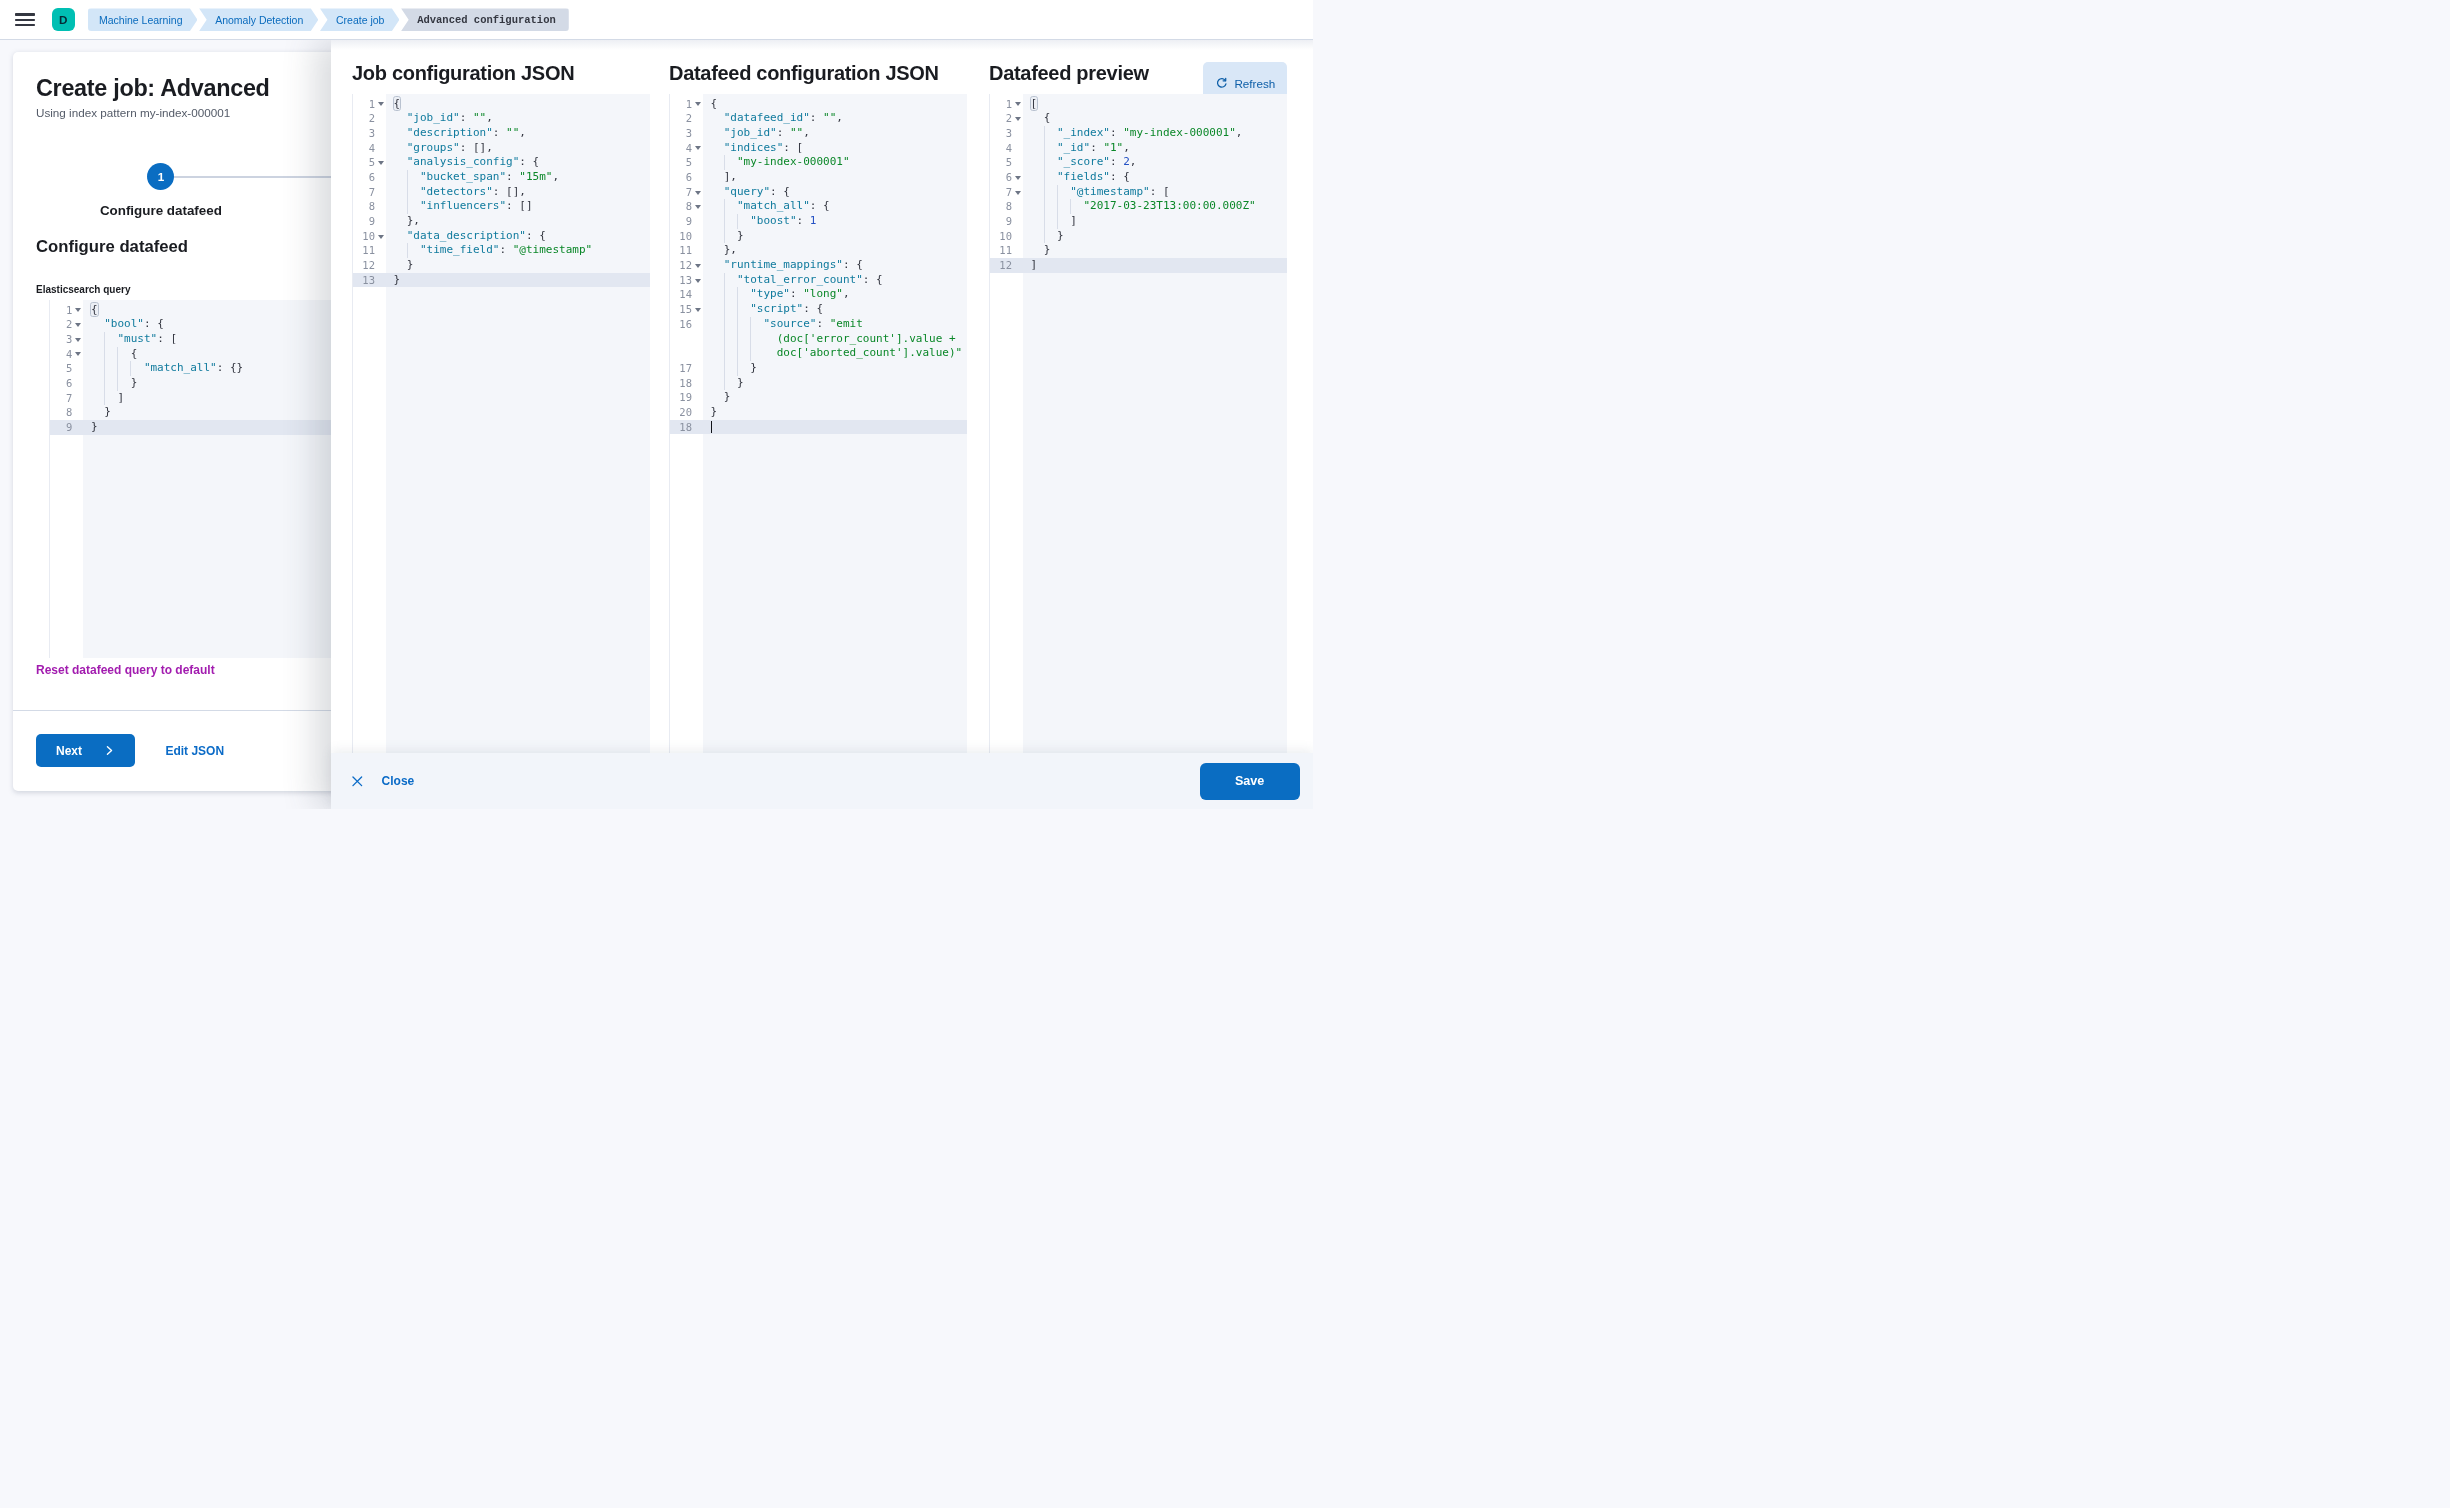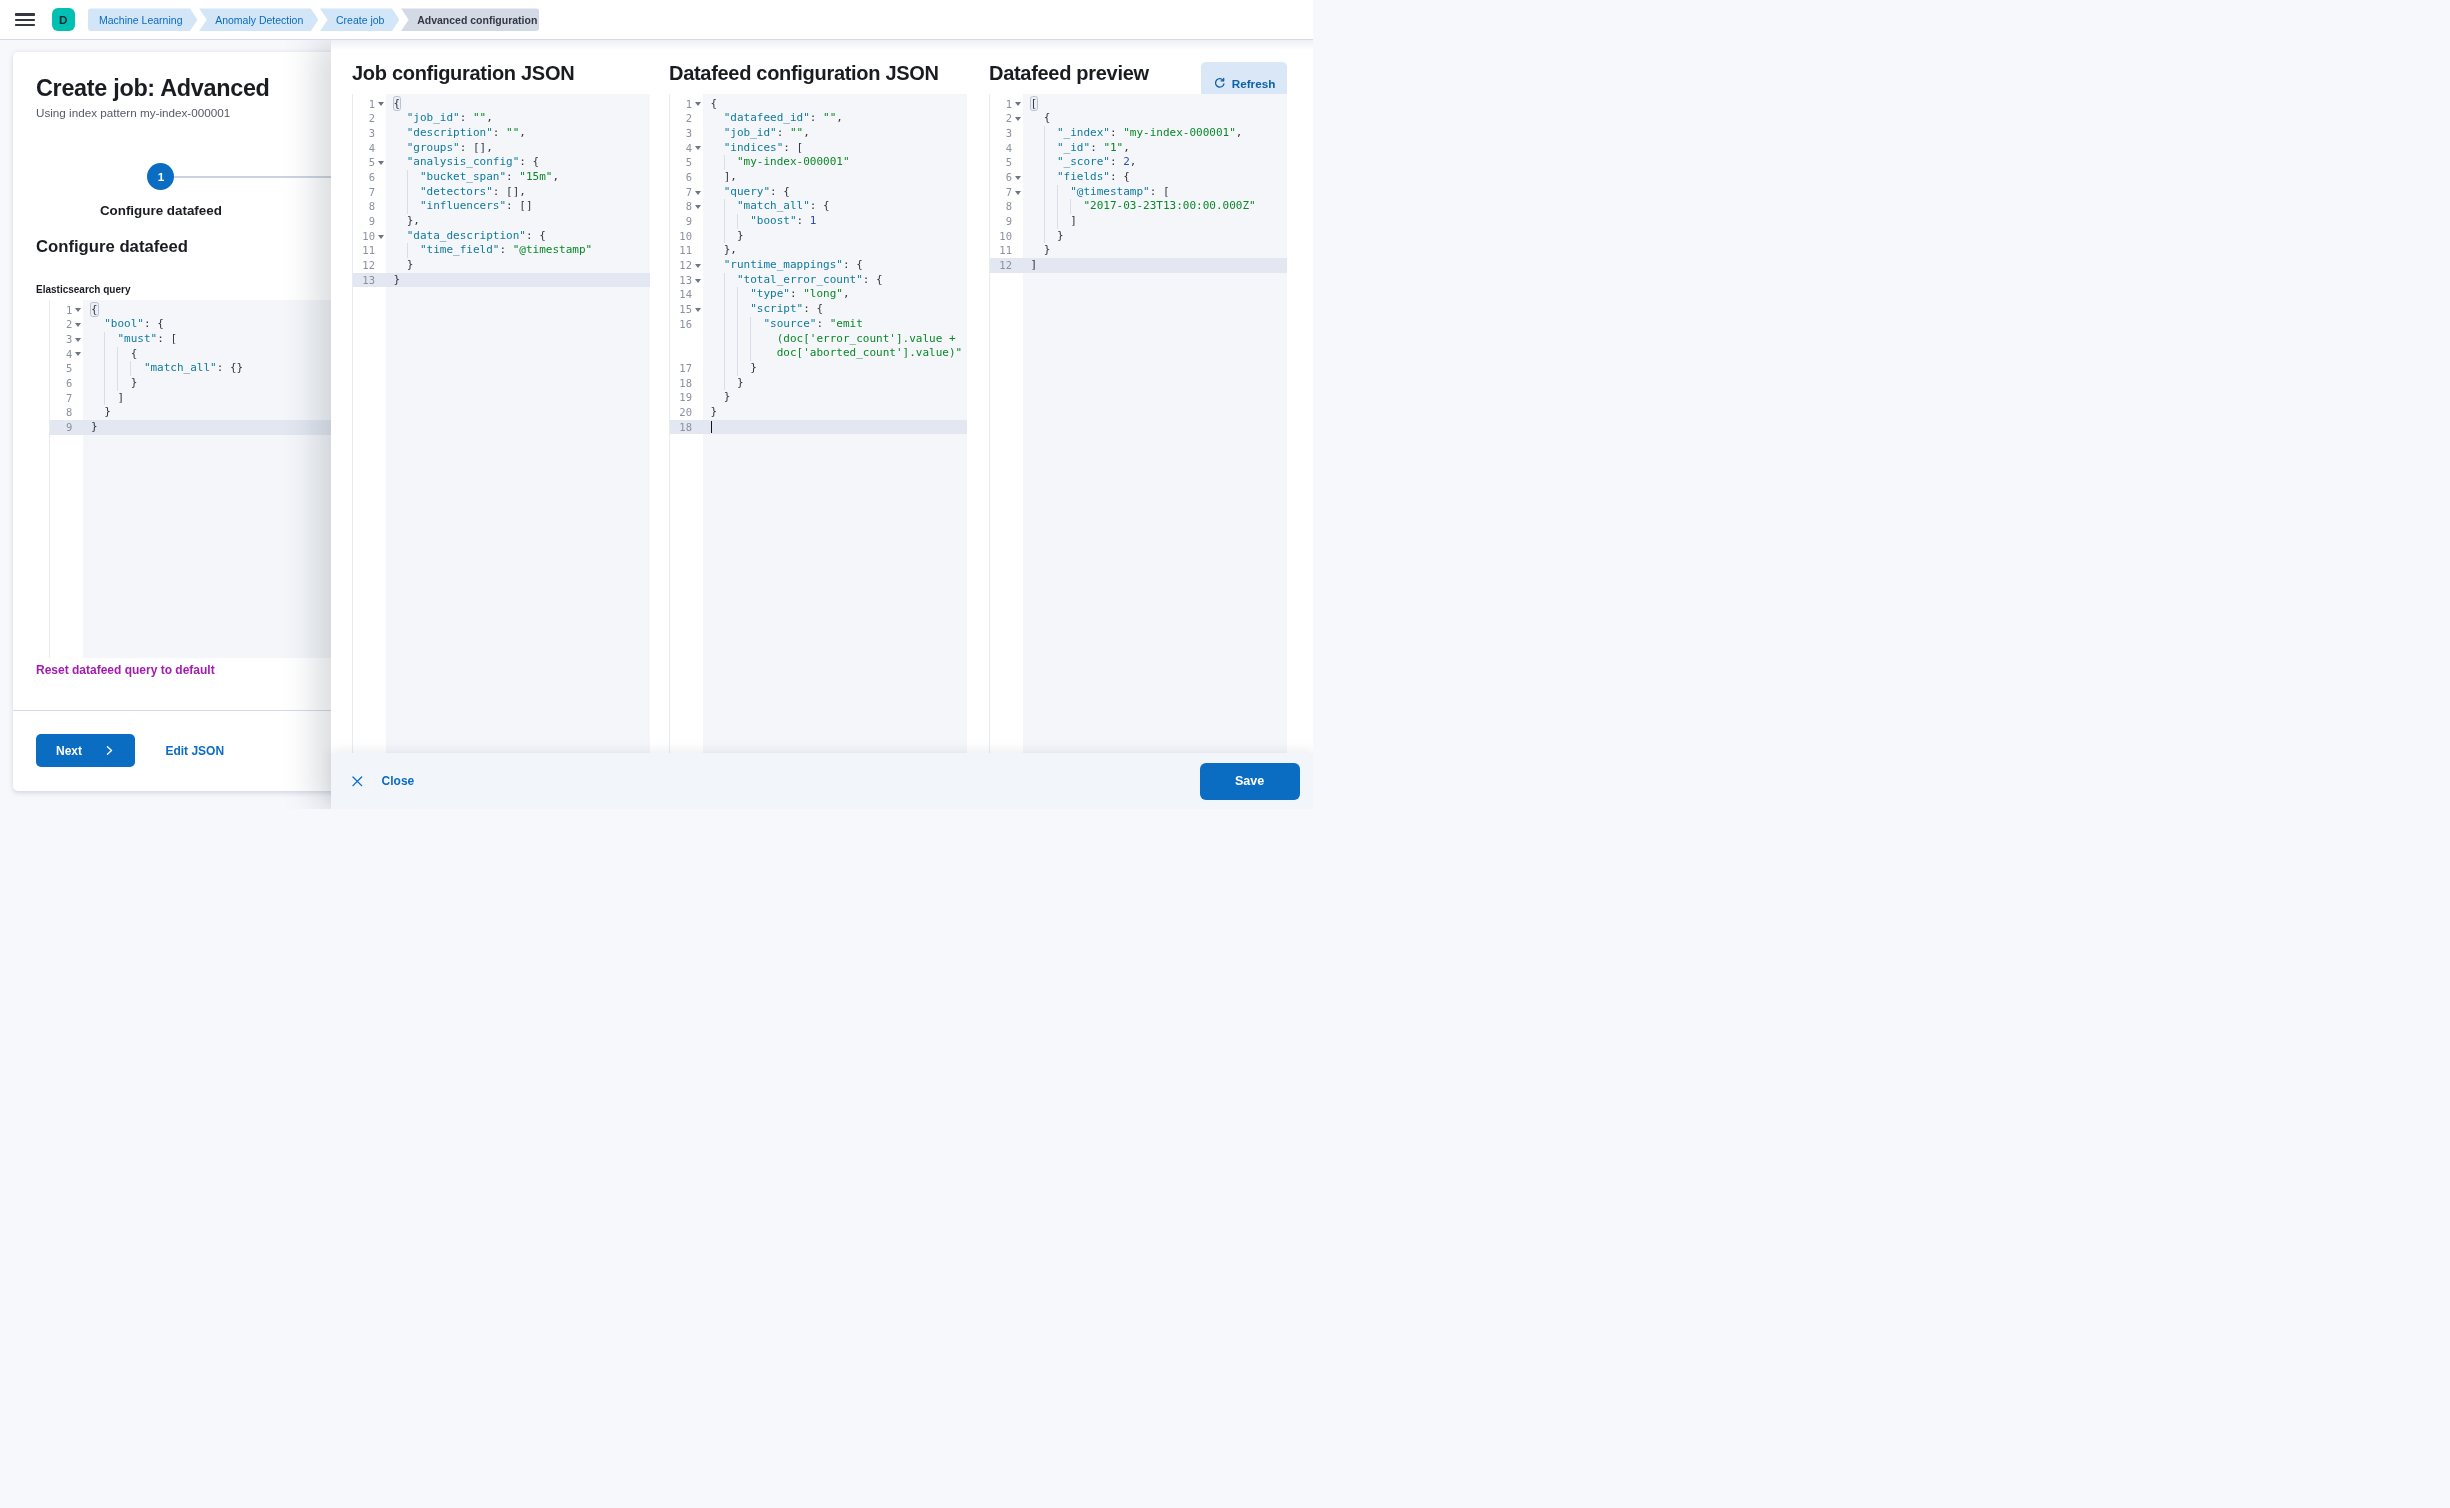--- a/index.html
+++ b/index.html
@@ -16,21 +16,21 @@
             display:flex; align-items:center; justify-content:center; }
   .breadcrumbs { position:absolute; left:88px; top:8.4px; height:22.6px; display:flex; align-items:stretch; }
   .crumb { display:flex; align-items:center; height:22.6px; font-size:10.5px; font-weight:500;
            color:#0a6bbd; background:#d3e6f8; padding:0 15px 0 16px; margin-left:1.7px;
            clip-path:polygon(0 0, calc(100% - 7.5px) 0, 100% 50%, calc(100% - 7.5px) 100%, 0 100%, 7.5px 50%);
            cursor:pointer; white-space:nowrap; }
   .crumb.first { clip-path:polygon(0 0, calc(100% - 7.5px) 0, 100% 50%, calc(100% - 7.5px) 100%, 0 100%);
                  border-radius:3.3px 0 0 3.3px; padding-left:11px; margin-left:0; }
   .crumb.current { background:#d3dae6; color:#343741; font-weight:600; cursor:default;
                  clip-path:polygon(0 0, 100% 0, 100% 100%, 0 100%, 7.5px 50%);
-                 border-radius:0 3.3px 3.3px 0; padding-right:2px; }
+                 border-radius:0 3.3px 3.3px 0; padding-right:13px;font-family:Liberation Mono, monospace; }
 
   
   .card { position:absolute; left:13.4px; top:52px; width:606px; height:739px; background:#fff;
           border-radius:5px; box-shadow:0 1.7px 5px rgba(120,130,150,.28); z-index:1; }
   .card-title { position:absolute; left:22.6px; top:23.4px; font-size:23.4px; font-weight:700; letter-spacing:-0.3px; }
   .card-sub { position:absolute; left:22.6px; top:54px; font-size:11.7px; color:#545b68; }
   .step-line { position:absolute; left:147px; top:124px; right:0; height:1.7px; background:#ccd3e0; }
   .step-circle { position:absolute; left:134px; top:111px; width:27px; height:27px; border-radius:50%;
                  background:#0a6dc2; color:#fff; font-size:11.7px; font-weight:600;
                  display:flex; align-items:center; justify-content:center; cursor:pointer; z-index:2; }
@@ -54,21 +54,21 @@
   .flyout::before { content:""; position:absolute; left:0; right:0; top:0; height:10px;
                     background:linear-gradient(#edeff4,#fff); }
   .fly-col { position:absolute; top:0; width:298px; }
   .fly-col.c1 { left:21px; }
   .fly-col.c2 { left:338px; }
   .fly-col.c3 { left:658px; }
   .col-head-row { position:absolute; top:22px; left:0; right:0; height:32px;
                   display:flex; align-items:flex-start; justify-content:space-between; }
   .col-heading { font-size:20px; font-weight:700; letter-spacing:-0.3px; line-height:23.4px; white-space:nowrap; }
   .refresh-btn { height:43px; padding:0 11.7px; border:none; border-radius:5px; background:#d9e7f7;
-                 color:#0e5fa8; font-size:11.7px; font-weight:700; display:flex; align-items:center;
+                 color:#0e5fa8; font-size:11.7px; font-weight:400; display:flex; align-items:center;
                  gap:6.7px; cursor:pointer; font-family:"Liberation Sans",sans-serif; flex:0 0 auto; }
 
   
   .editor { position:absolute; left:0; top:54px; width:298px; height:659px; overflow:hidden;
             background:linear-gradient(to right,#fff 33px,#f4f6fa 33px);
             border-left:0.8px solid #e8ebf2; padding-top:2.5px;
             font-family:"DejaVu Sans Mono",monospace; cursor:text; }
   .editor.in-card { left:36px; top:248px; width:557px; height:358px; }
   .cl { display:flex; height:14.7px; position:relative; }
   .cl.act { background:#e2e7f1; }

